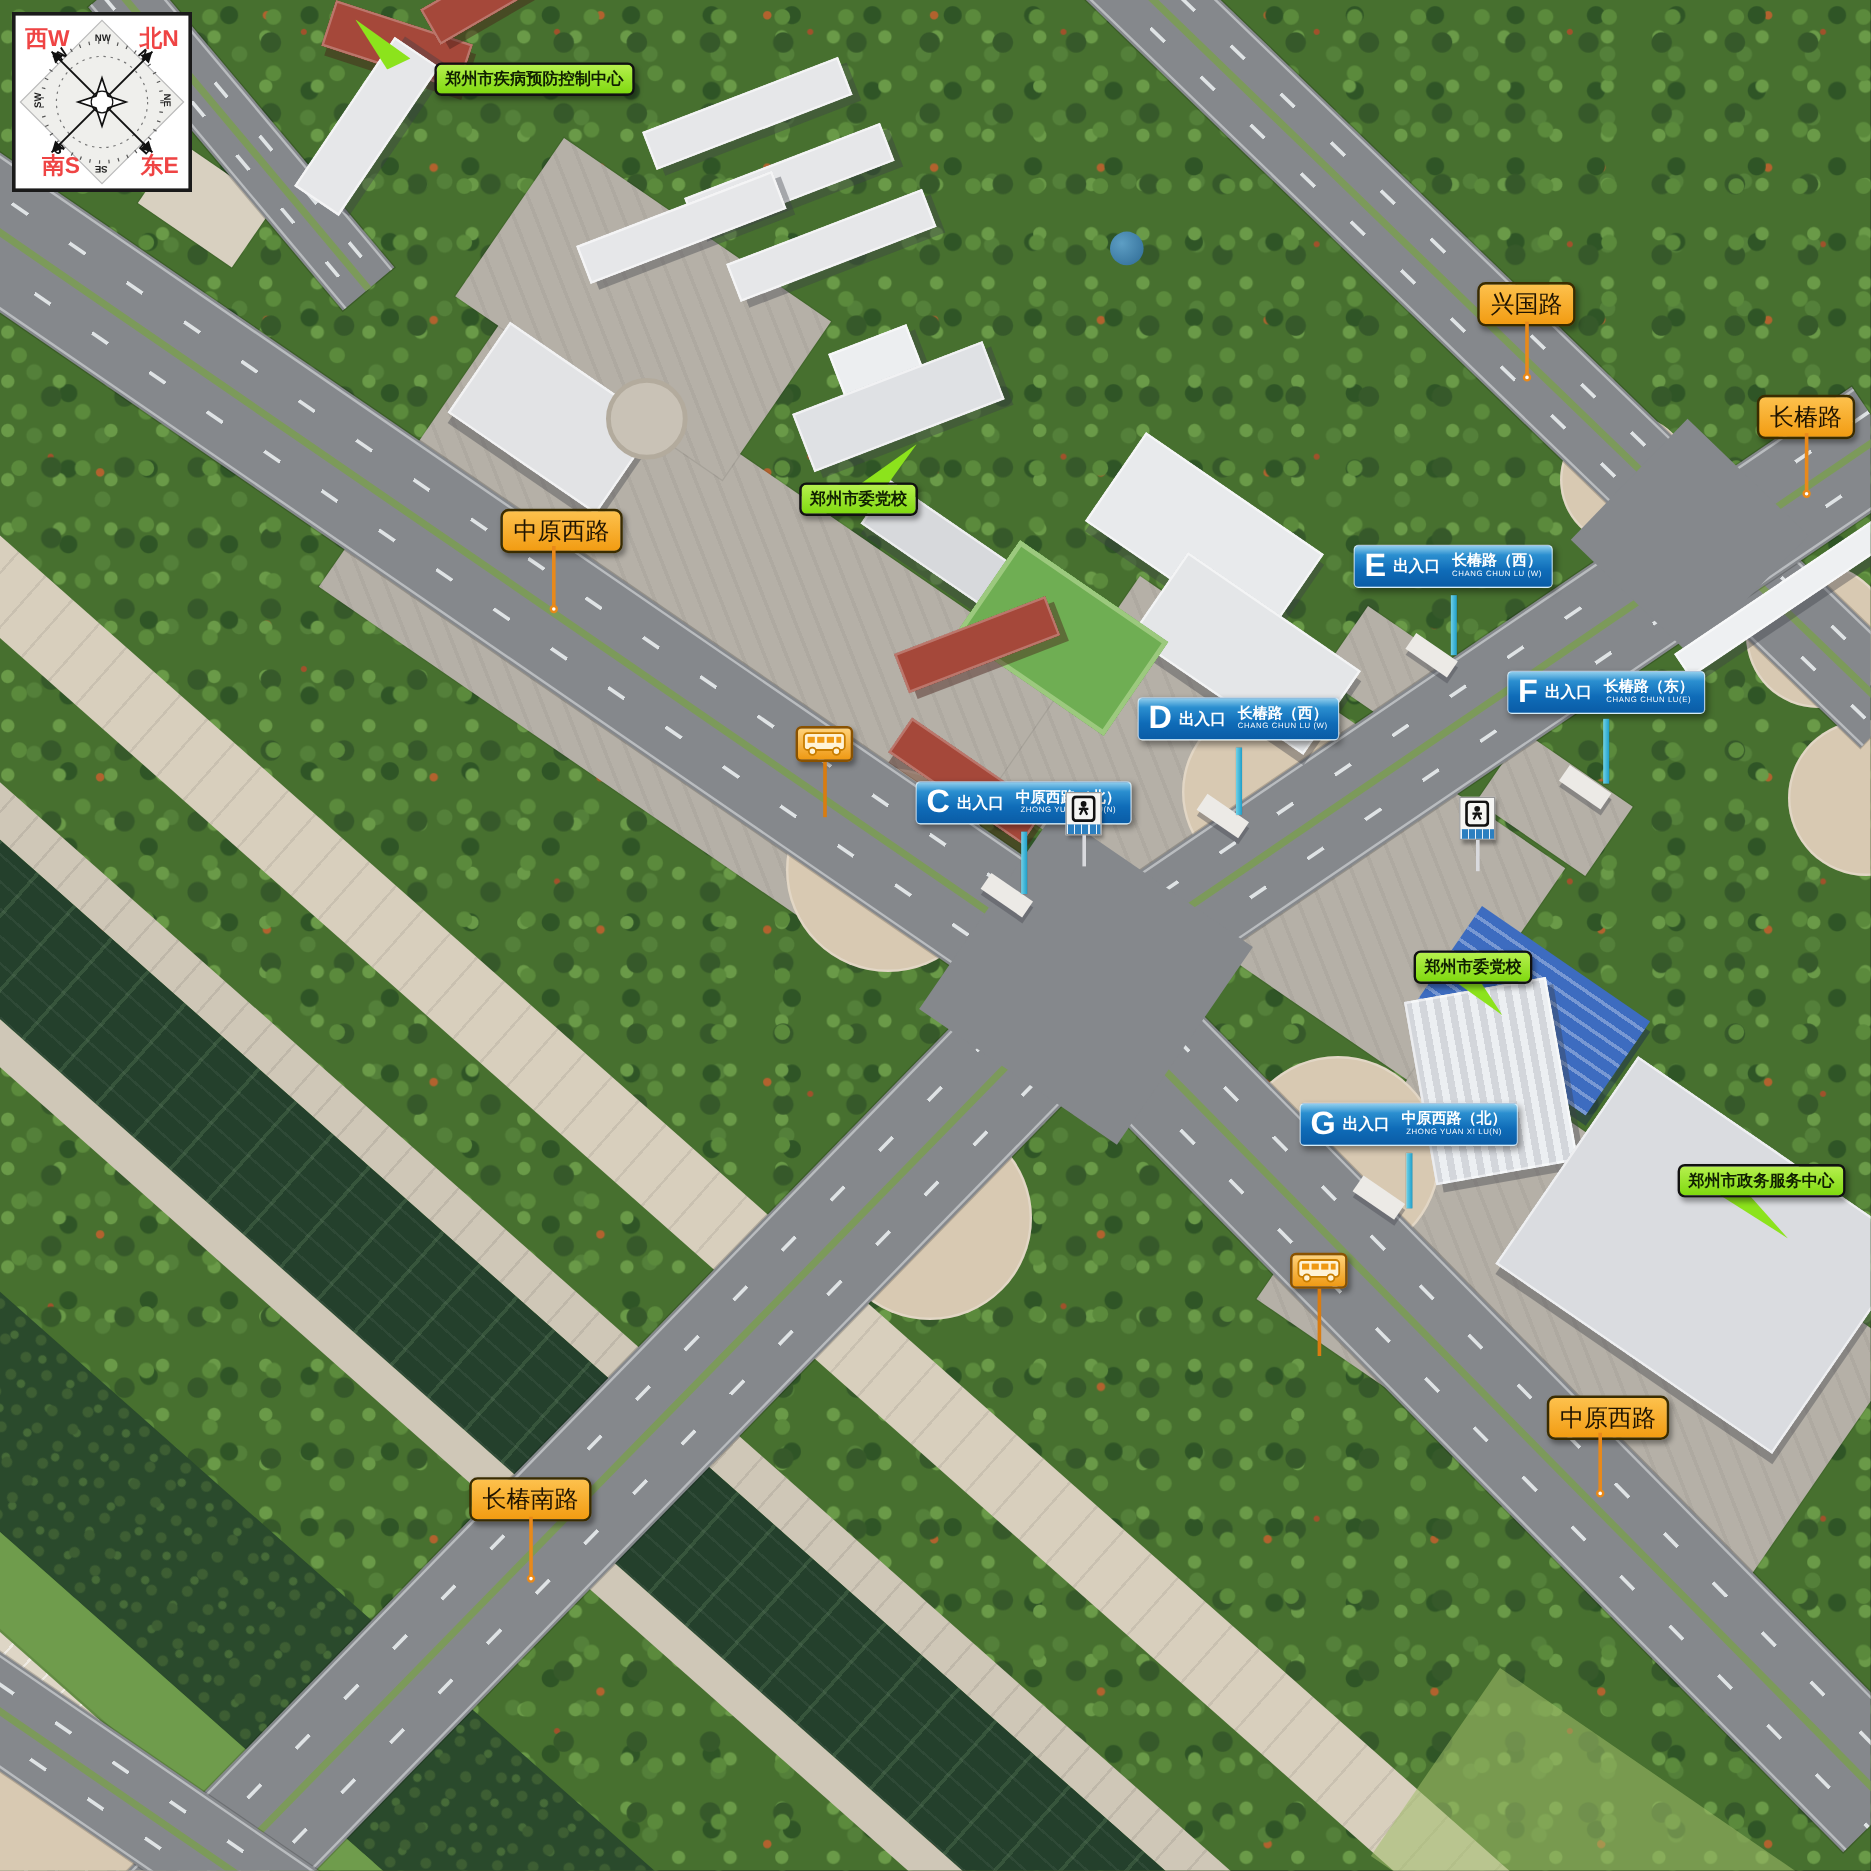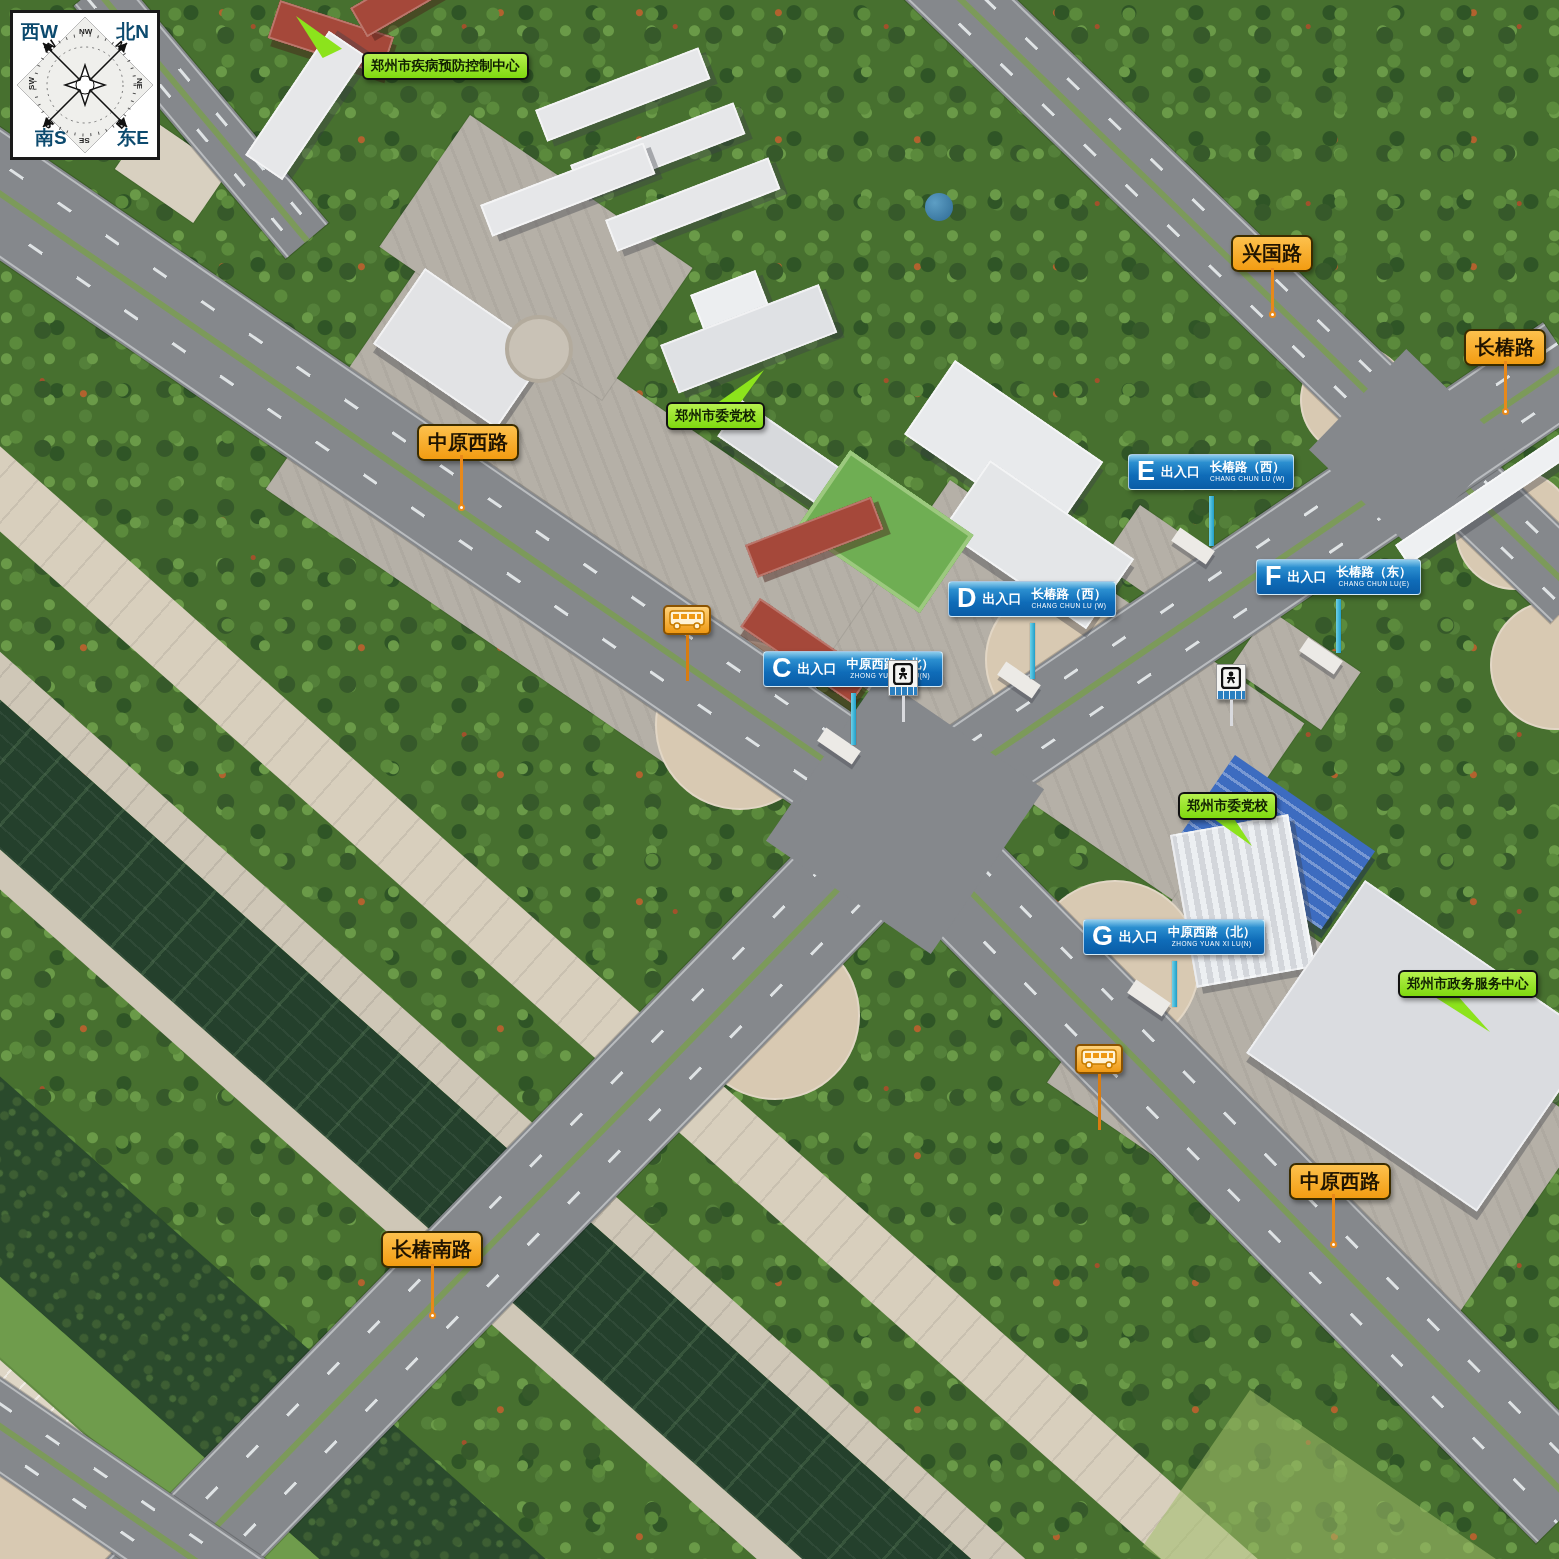--- a/index.html
+++ b/index.html
@@ -56,34 +56,34 @@
   .lightfield{position:absolute;transform-origin:0 0;background:rgba(160,190,105,.55);}
   
   .bld{position:absolute;transform-origin:0 0;background:#e6e7e9;box-shadow:5px 7px 0 rgba(60,64,72,.38),inset 0 0 0 2px rgba(255,255,255,.55);}
   .bld.red{background:#a5483a;box-shadow:5px 7px 0 rgba(70,30,24,.45),inset 0 0 0 2px rgba(255,255,255,.25);}
   .bld.ribbed{background-image:repeating-linear-gradient(90deg,#d3d6db 0 6px,#eceff2 6px 12px);}
   .bld.bluepanel{background:#3d6cc0;background-image:repeating-linear-gradient(0deg,rgba(255,255,255,.3) 0 3px,transparent 3px 12px);box-shadow:5px 7px 0 rgba(25,40,80,.45);}
   .round{position:absolute;border-radius:50%;}
   .gatebase{position:absolute;width:42px;height:16px;background:#eceae6;transform:rotate(34.5deg);box-shadow:3px 4px 0 rgba(70,72,80,.4);}
   
   .compass{position:absolute;left:10px;top:10px;width:150px;height:150px;background:#fff;border:3px solid #1a1a1a;box-sizing:border-box;}
-  .compass .corner{position:absolute;font-weight:bold;font-size:19px;color:#0c4a6e;}
+  .compass .corner{position:absolute;font-weight:bold;font-size:19px;color:#ef4444;}
   .compass .ringlbl{position:absolute;font-size:8px;color:#222;font-weight:bold;}
   .compass .arrlbl{position:absolute;font-size:12px;color:#111;font-weight:bold;}
   
   .glabel{position:absolute;margin-left:32px;}
   .glabel .box{
     position:relative;display:inline-block;padding:3px 7px;font-size:13.5px;font-weight:bold;color:#102000;
     background:linear-gradient(180deg,#b6f04e,#7fd90f);border:2px solid #111;border-radius:6px;white-space:nowrap;
     box-shadow:2px 3px 4px rgba(0,0,0,.35);
   }
   .wedge{position:absolute;background:#8ce31c;filter:drop-shadow(0 0 1px #111);}
   .rlabel{position:absolute;text-align:center;}
   .rlabel .box{
-    position:relative;display:inline-block;padding:3px 9px;font-size:20px;font-weight:bold;color:#201400;
+    position:relative;display:inline-block;padding:3px 9px;font-size:20px;font-weight:normal;color:#201400;
     background:linear-gradient(180deg,#fdc14d,#f29c12);border:2px solid #3a2c00;border-radius:7px;white-space:nowrap;
     box-shadow:2px 3px 4px rgba(0,0,0,.35);
   }
   .rstem{position:absolute;left:50%;width:3px;margin-left:-1px;background:#e8891a;}
   .rdot{position:absolute;left:50%;width:7px;height:7px;margin-left:-3px;border-radius:50%;background:#fff;border:2px solid #e8891a;box-sizing:border-box;}
   
   .esign{position:absolute;text-align:center;}
   .esign .panel{
     position:relative;display:flex;align-items:center;gap:6px;padding:3px 8px 4px 8px;border-radius:4px;
     background:linear-gradient(180deg,#8ecdec 0,#2b8fd0 22%,#0f6cb8 60%,#0a5ca6 100%);
@@ -241,21 +241,21 @@
   <div class="rlabel" style="left:417px;top:424px;width:88px;">
     <span class="box">中原西路</span>
     <div class="rstem" style="top:31px;height:50px;"></div>
     <div class="rdot" style="top:80px;"></div>
   </div>
   <div class="rlabel" style="left:1289px;top:1163px;width:88px;">
     <span class="box">中原西路</span>
     <div class="rstem" style="top:31px;height:48px;"></div>
     <div class="rdot" style="top:78px;"></div>
   </div>
-  <div class="rlabel" style="left:376px;top:1231px;width:112px;">
+  <div class="rlabel" style="left:386px;top:1231px;width:112px;">
     <span class="box">长椿南路</span>
     <div class="rstem" style="top:33px;height:49px;"></div>
     <div class="rdot" style="top:81px;"></div>
   </div>
 
   <div class="esign" style="left:763px;top:651px;">
     <div class="panel">
       <span class="letter">C</span>
       <span class="suffix">出入口</span>
       <span class="roadtxt">

